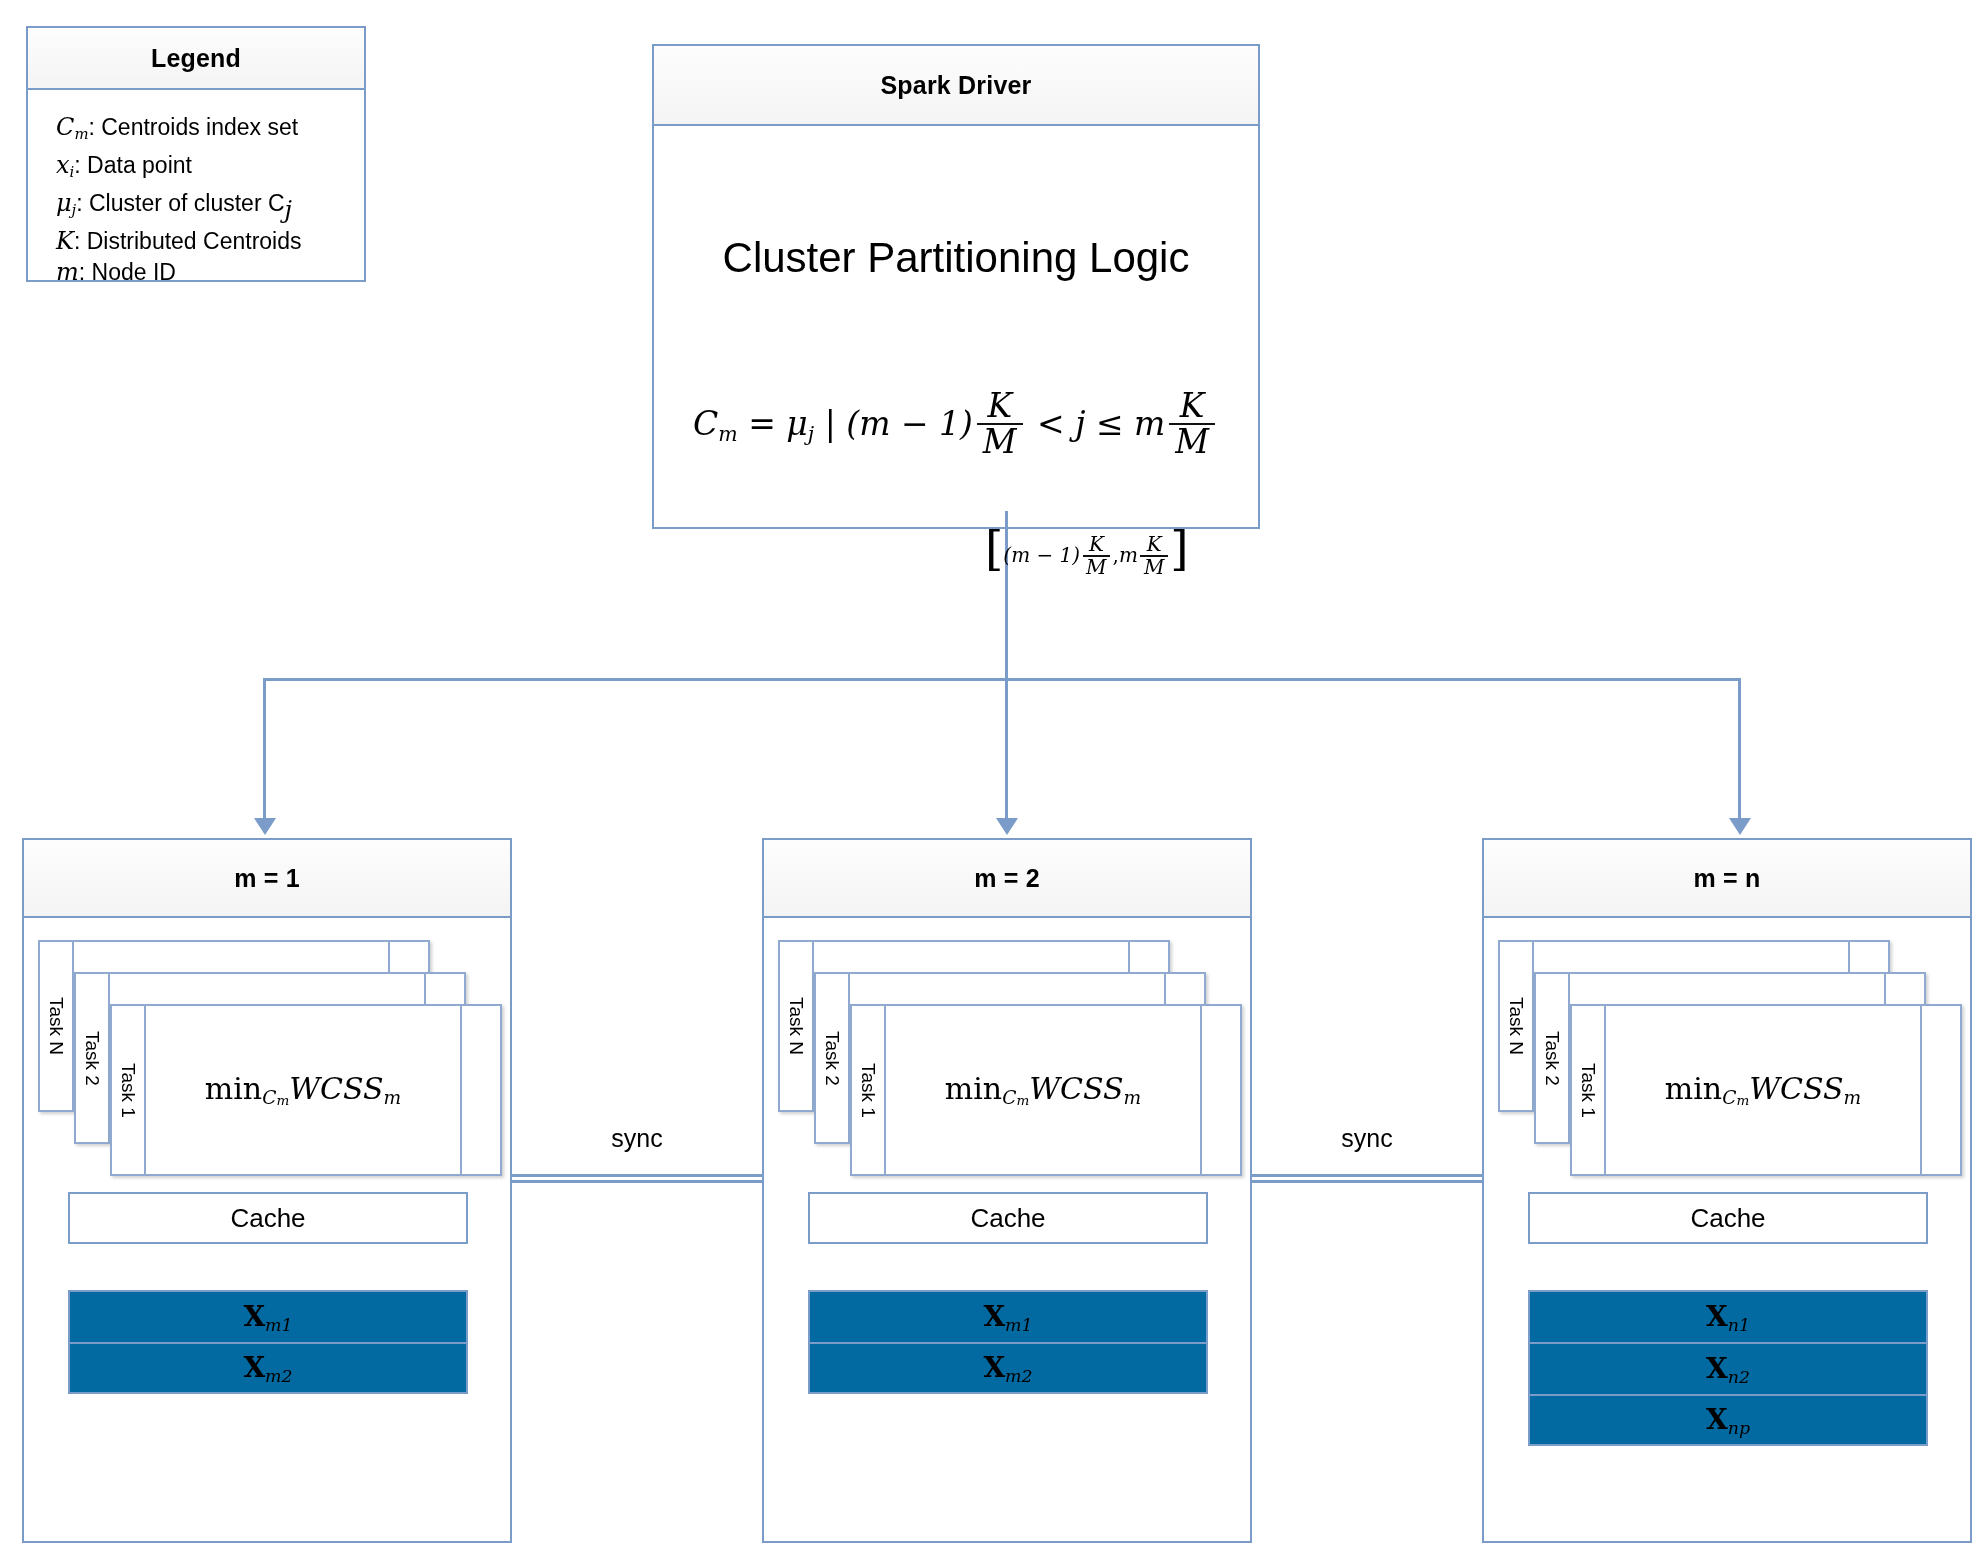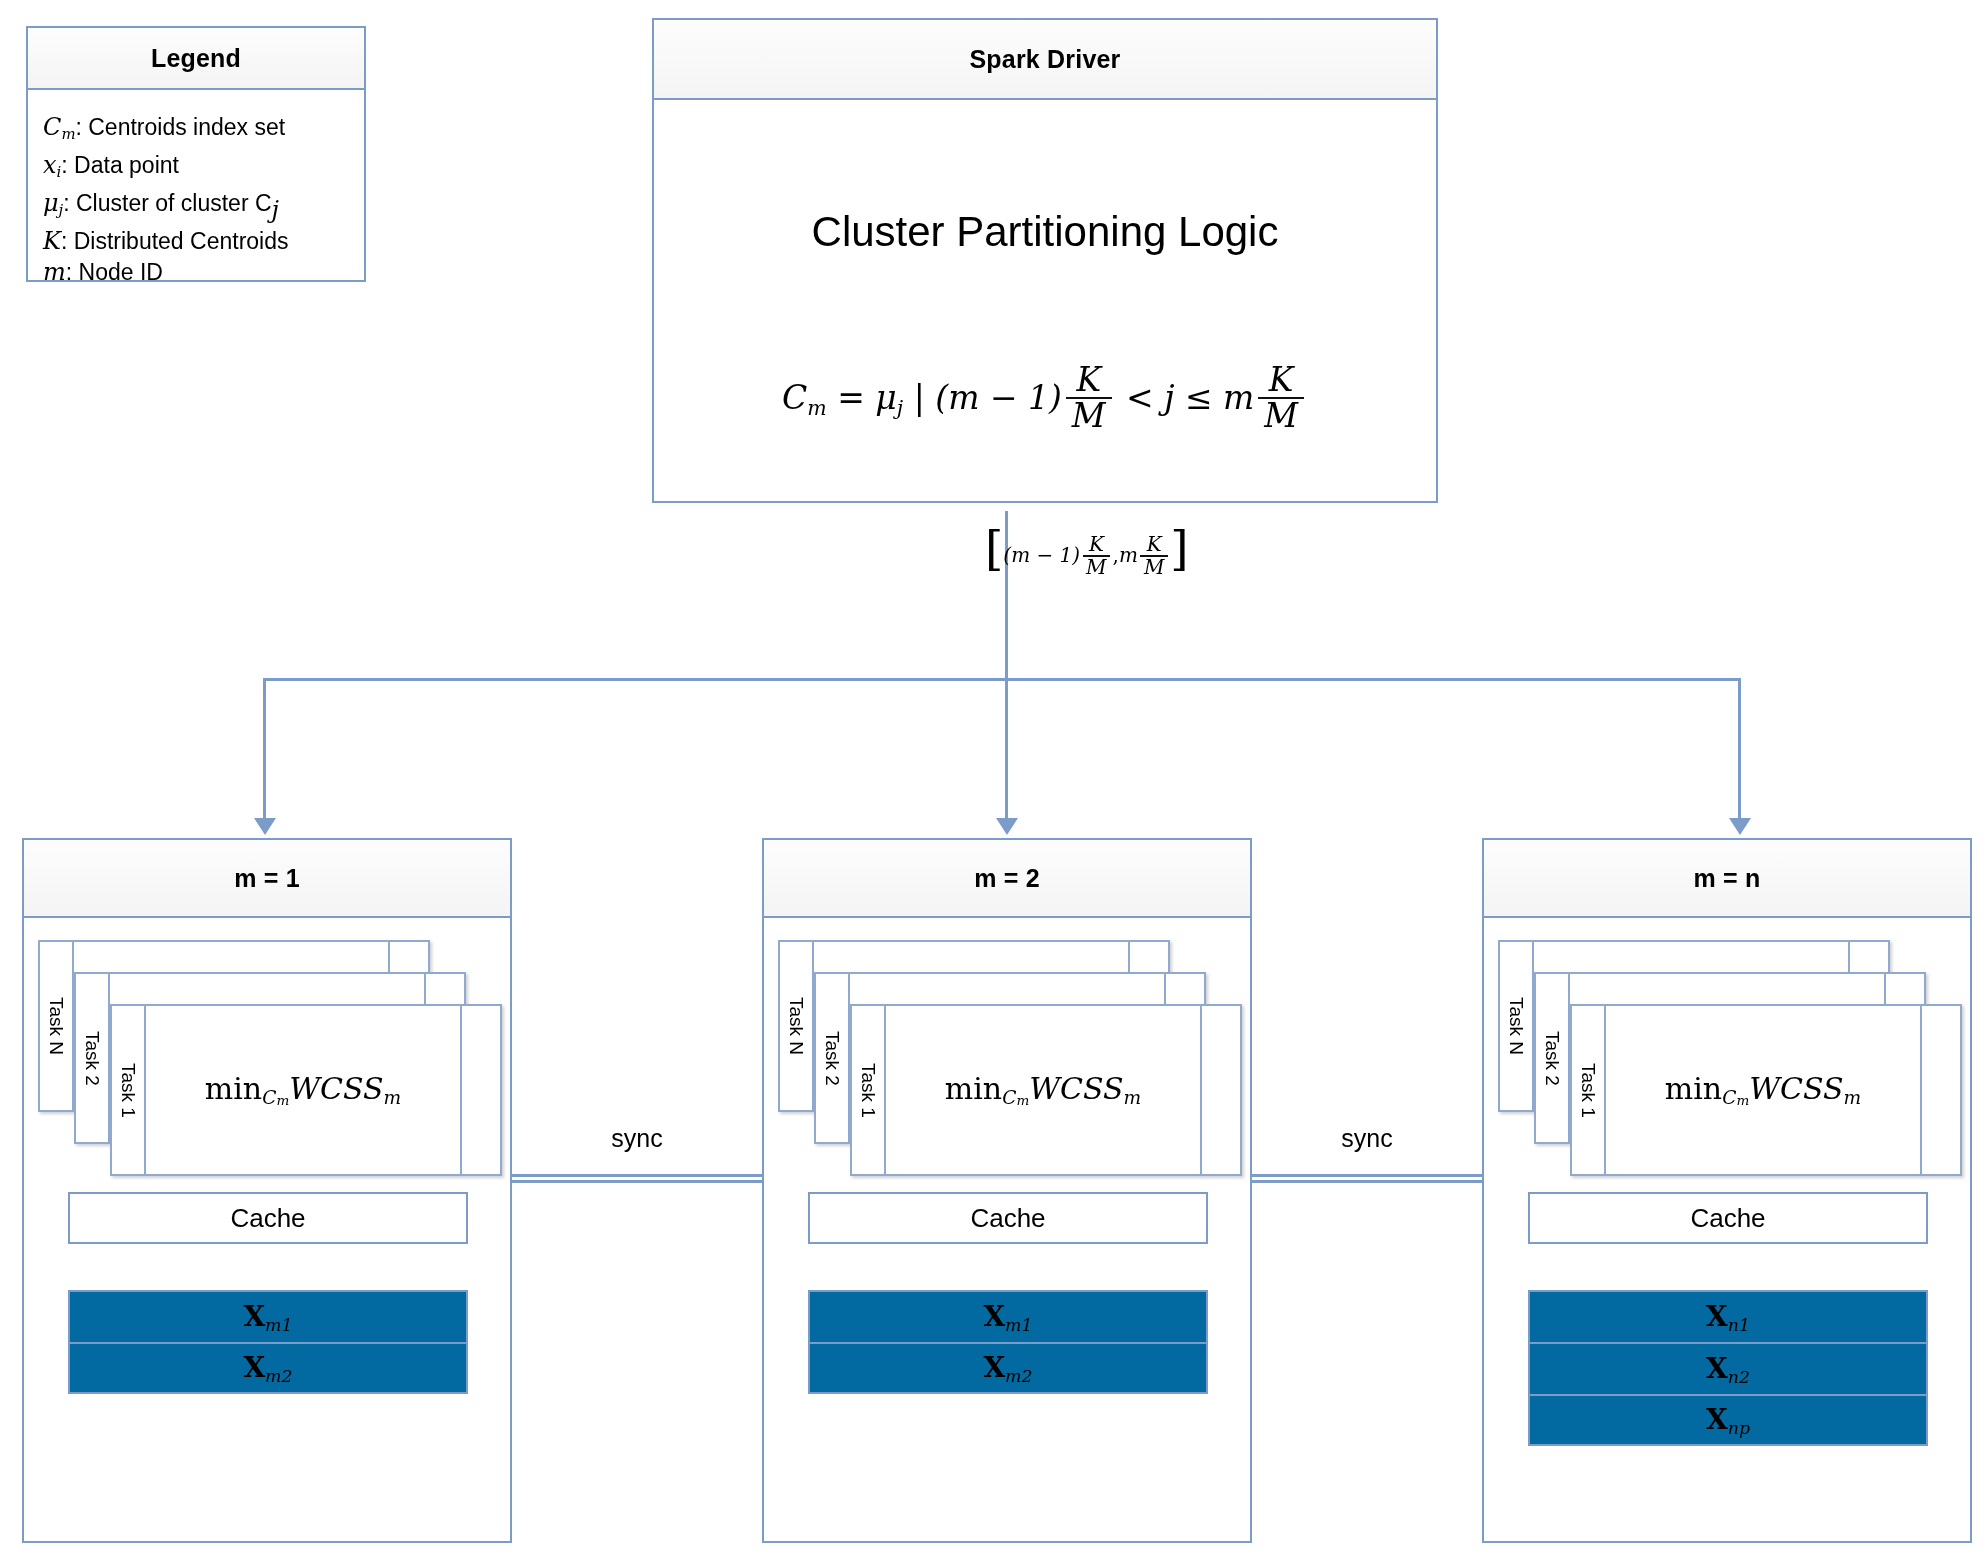--- a/index.html
+++ b/index.html
@@ -79,37 +79,37 @@
     top: .06em;
     font-family: "DejaVu Serif", serif;
   }
 
   
   #legend-box { left: 26px; top: 26px; width: 340px; height: 256px; }
   #legend-hdr { top: 0; height: 62px; }
   #legend-body {
     position: absolute;
     top: 62px; left: 0; right: 0; bottom: 0;
-    padding: 22px 0 0 15px;
+    padding: 22px 0 0 28px;
     box-sizing: border-box;
   }
   .legend-row {
     font-size: 23px;
     line-height: 31px;
     white-space: nowrap;
     display: block;
   }
   .legend-sym {
     font-family: "DejaVu Serif", "Liberation Serif", serif;
     font-style: italic;
     font-size: 24px;
   }
 
   
-  #driver-box { left: 652px; top: 18px; width: 786px; height: 485px; }
+  #driver-box { left: 652px; top: 44px; width: 608px; height: 485px; }
   #driver-hdr { top: 0; height: 80px; }
   #driver-title-big {
     position: absolute;
     top: 188px; left: 0; right: 0;
     text-align: center;
     font-size: 42px;
   }
   #driver-formula {
     position: absolute;
     top: 345px; left: 0; right: 0;

